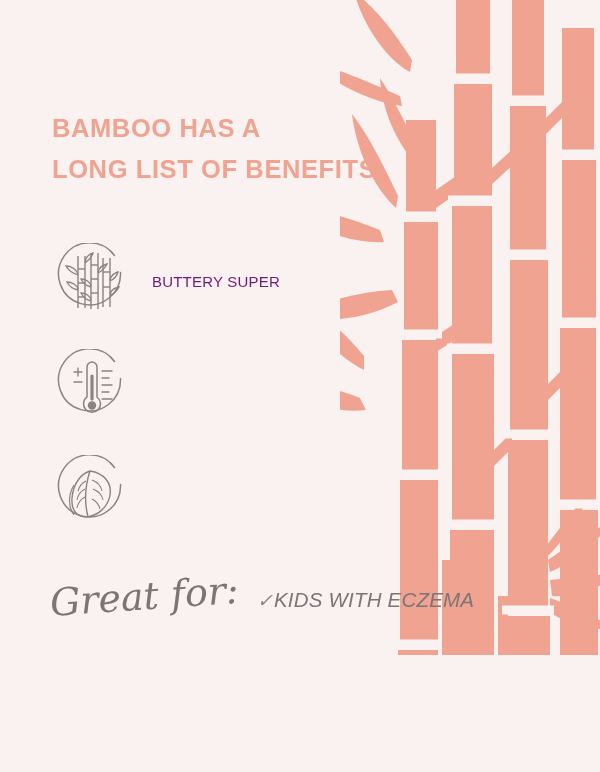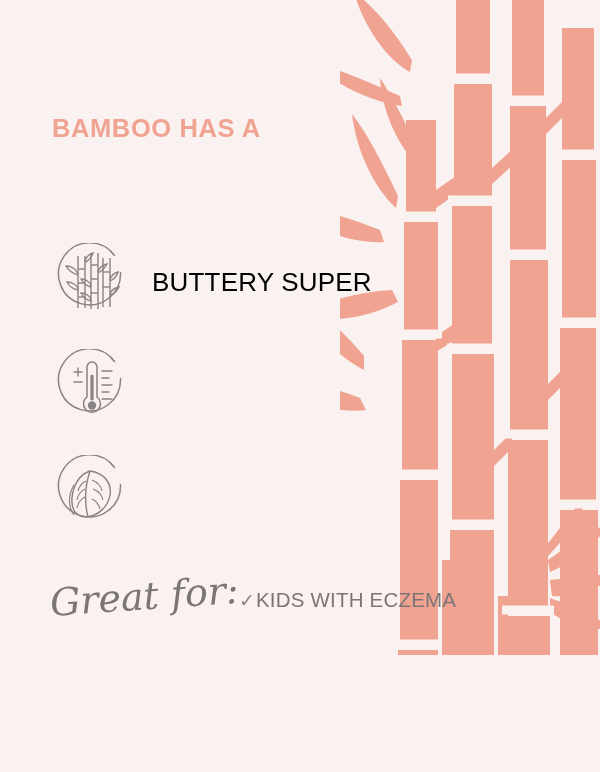--- a/index.html
+++ b/index.html
@@ -23,37 +23,37 @@
     text-transform:uppercase;
   }
   .headline div{white-space:nowrap;}
 
   
   .benefits{position:absolute;left:52px;top:243px;width:400px;}
   .benefit{display:flex;align-items:center;margin-bottom:28px;}
   .benefit .ico{width:78px;height:78px;flex:0 0 78px;}
   .benefit .ico svg{display:block;}
   .benefit .txt{
-    margin-left:22px;color:#000000;
-    font-size:26px;line-height:26px;letter-spacing:.2px;
+    margin-left:22px;color:#701a75;
+    font-size:15px;line-height:26px;letter-spacing:.2px;
     text-transform:uppercase;
   }
   .benefit .txt div{white-space:nowrap;}
 
   
   .greatfor{position:absolute;left:50px;top:578px;display:flex;align-items:center;}
   .script{
     font-family:"DejaVu Serif", serif;
     font-style:italic;font-size:38px;color:#7b7575;
     line-height:1;white-space:nowrap;
     transform:rotate(-4deg);
     transform-origin:left center;
     margin-top:6px;
   }
-  .gf-list{color:#7b7575;font-size:20.5px;line-height:28px;letter-spacing:.2px;text-transform:uppercase;}
+  .gf-list{margin-left:18px;color:#7b7575;font-size:20.5px;line-height:28px;letter-spacing:.2px;text-transform:uppercase;font-style:italic;}
   .gf-list div{white-space:nowrap;}
   .gf-list .ck{display:inline-block;width:17px;color:#8a8383;font-size:19px;}
 </style>
 </head>
 <body>
 
 <div class="canvas">
 
   <div class="bamboo-art">
     <svg width="260" height="772" viewBox="0 0 260 772" xmlns="http://www.w3.org/2000/svg">
@@ -129,20 +129,21 @@
         <path d="M216 154 L260 154"></path>
         <path d="M216 322 L260 322"></path>
         <path d="M214 504 L262 504"></path>
         <path d="M214 694 L262 694"></path>
       </g>
     </svg>
   </div>
 
   <div class="headline">
     <div>BAMBOO HAS A</div>
+    <div>LONG LIST OF BENEFITS</div>
   </div>
 
   <div class="benefits">
 
     <div class="benefit">
       <span class="ico">
         <svg width="78" height="78" viewBox="0 0 78 78" xmlns="http://www.w3.org/2000/svg">
           <g fill="none" stroke="#8a8383" stroke-width="1.5">
             <path d="M62.5 12.5 A 31 31 0 1 0 68.5 29.5" stroke-linecap="round"></path>
             <g stroke-width="1.4">

